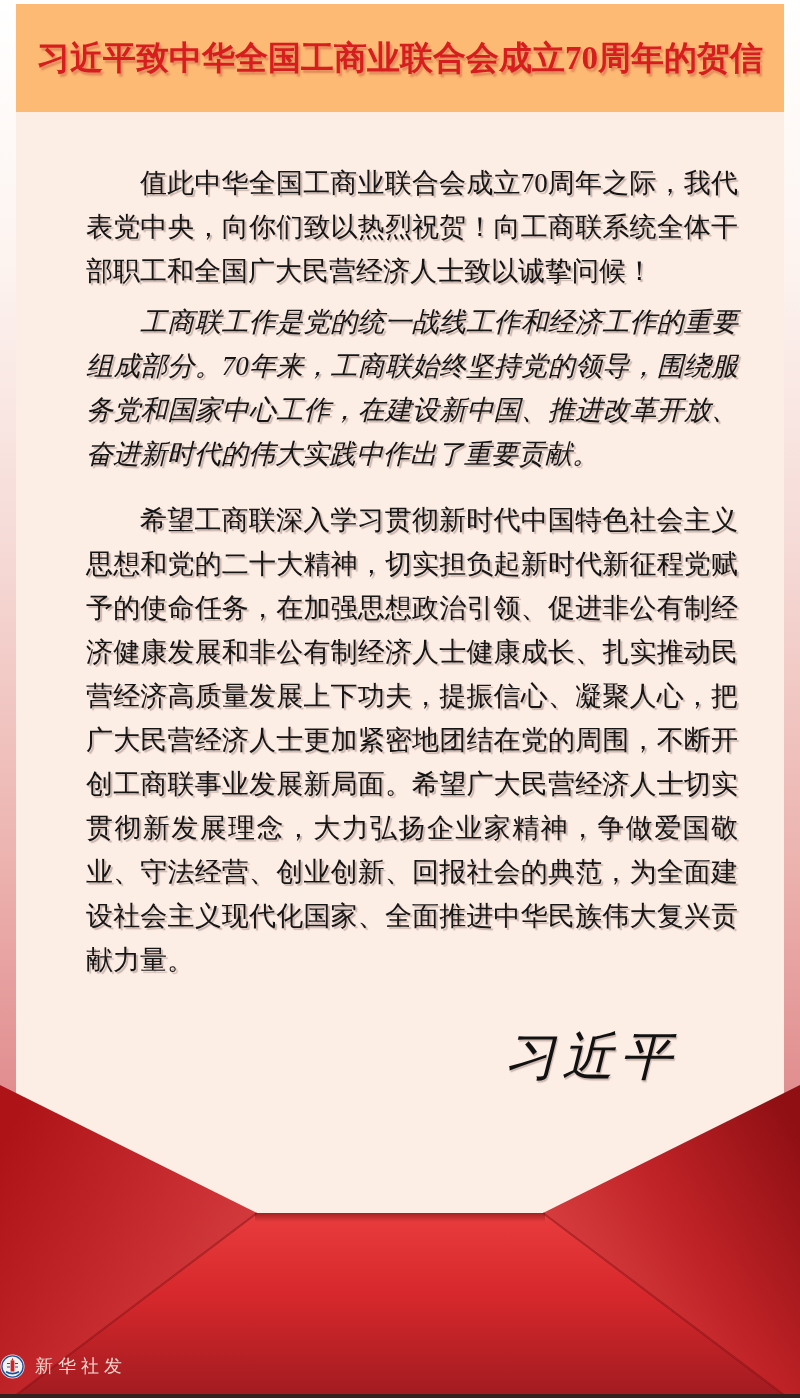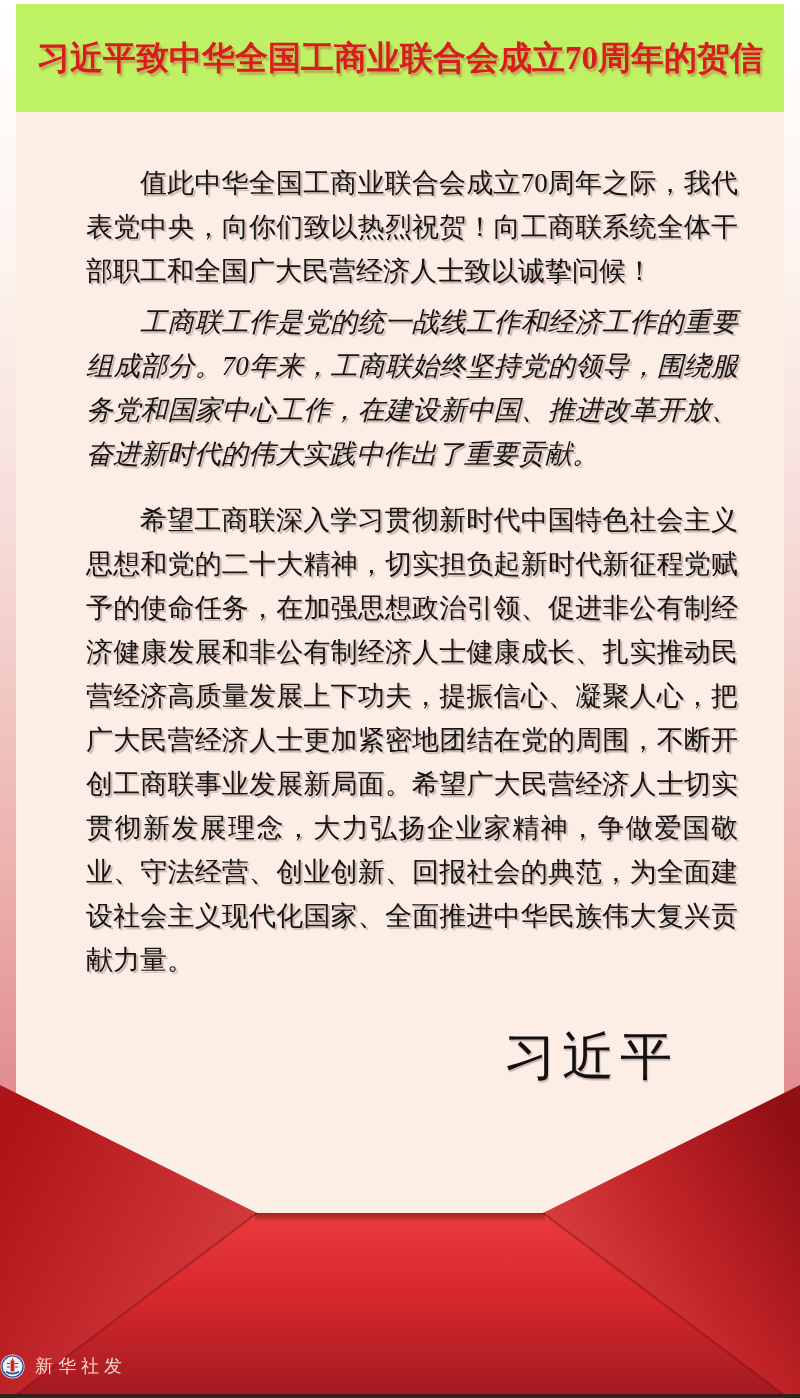--- a/index.html
+++ b/index.html
@@ -8,21 +8,21 @@
     font-family:"Liberation Serif","DejaVu Serif",serif;
     background:linear-gradient(180deg,#ffffff 0%,#fdf4f0 18%,#f6dcd8 38%,#ecb2ae 62%,#e0898c 80%,#d97c80 100%);
   }
   
   .paper{
     position:absolute;left:16px;top:0;width:768px;height:1213px;
     background:#fcede5;border-top:4px solid #ffffff;box-sizing:border-box;
   }
   .banner{
     position:absolute;left:0;top:0;width:768px;height:108px;
-    background:#bef264;text-align:center;
+    background:#fdba74;text-align:center;
   }
   .banner h1{
     margin:0;line-height:108px;font-size:33px;font-weight:bold;
     color:#d71e1e;letter-spacing:0px;
     text-shadow:2px 3px 2px rgba(190,80,60,0.45);
     white-space:nowrap;
   }
   .body-text{
     position:absolute;left:70px;top:157px;width:652px;
     font-size:27px;line-height:44px;color:#151515;
@@ -30,20 +30,21 @@
     text-shadow:2px 2px 1px rgba(95,60,50,0.32);
   }
   .body-text p{margin:0;text-indent:2em;}
   .body-text p.p1{margin-bottom:7px;}
   .body-text p.p2{margin-bottom:22px;font-style:italic;}
   .signature{
     position:absolute;left:430px;top:1018px;width:290px;
     text-align:center;font-size:52px;color:#111;
     letter-spacing:6px;
     text-shadow:1px 2px 1px rgba(95,60,50,0.3);
+    font-style:italic;
   }
   .sig-date{
     position:absolute;left:430px;top:1098px;width:290px;
     text-align:center;font-size:27px;color:#111;
     text-shadow:1px 1px 1px rgba(95,60,50,0.3);
   }
   .envelope{position:absolute;left:0;top:0;}
   .footer{
     position:absolute;left:0;top:1346px;width:800px;height:40px;
     display:flex;align-items:center;gap:10px;

